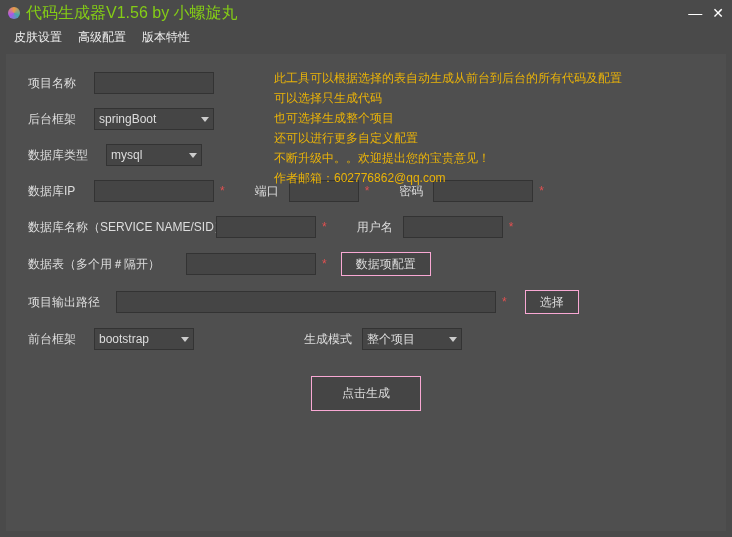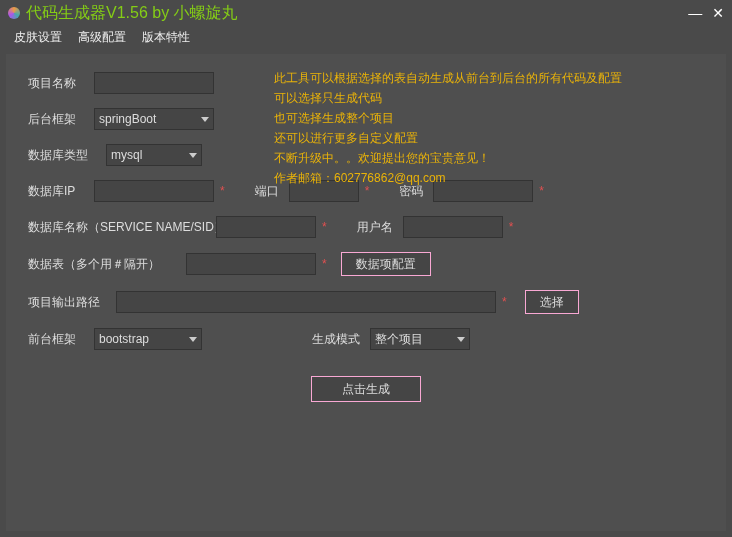--- a/index.html
+++ b/index.html
@@ -115,30 +115,30 @@
   <div class="row">
     <span class="label" style="width:88px">项目输出路径</span>
     <input type="text" style="width: 380px;" value="">
     <span class="req">*</span>
     <span class="gap" style="width:8px"></span>
     <button class="btn">选择</button>
   </div>
 
   <div class="row" style="margin-top:9px">
     <span class="label lw60">前台框架</span>
-    <div class="select" style="width:108px">
+    <div class="select" style="width:100px">
       <span>bootstrap</span>
       <span class="arrow"></span>
     </div>
     <span class="gap" style="width:110px"></span>
     <span class="label">生成模式</span>
     <span class="gap" style="width:10px"></span>
     <div class="select" style="width:100px">
       <span>整个项目</span>
       <span class="arrow"></span>
     </div>
   </div>
 
   <div class="row center-row">
-    <button class="btn" style="padding:5px 30px;height:26px">点击生成</button>
+    <button class="btn" style="padding:5px 30px;height:35px">点击生成</button>
   </div>
 
 </div>
 
 </body></html>

